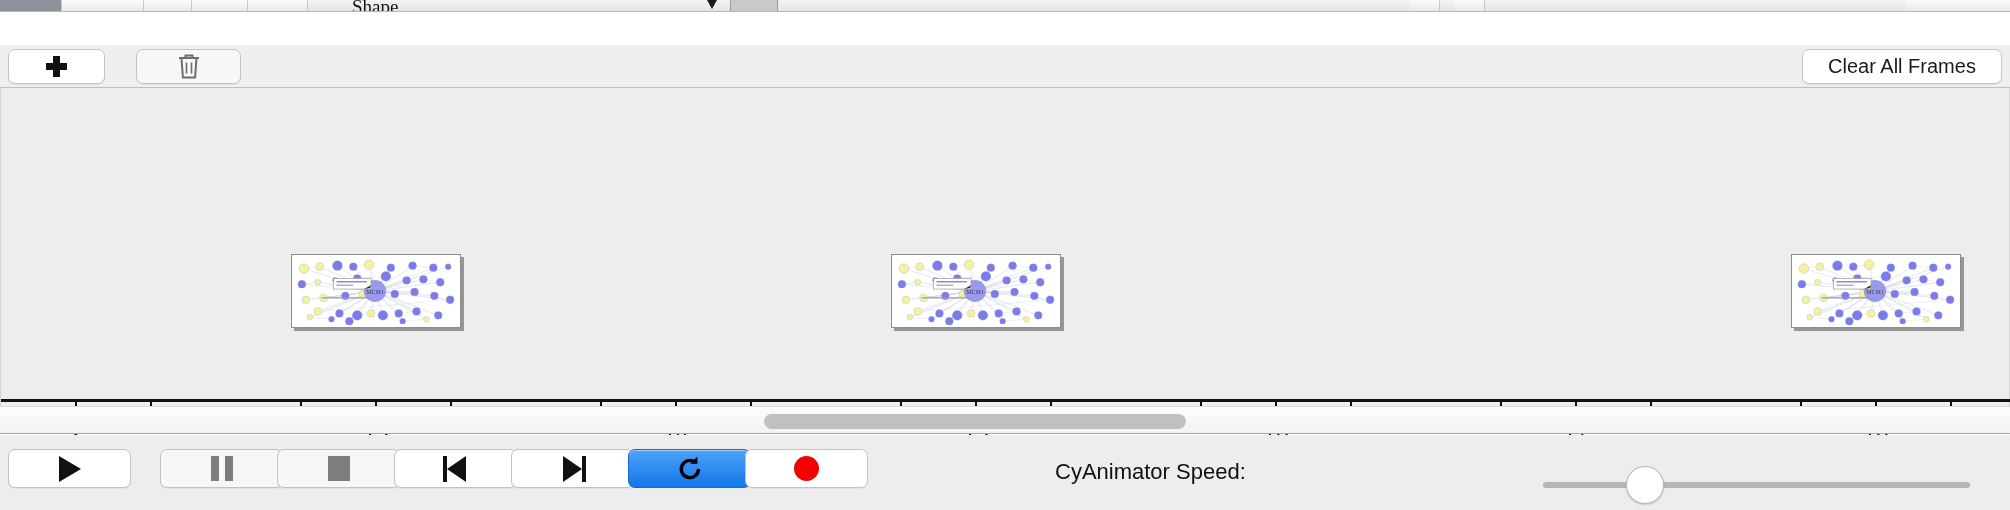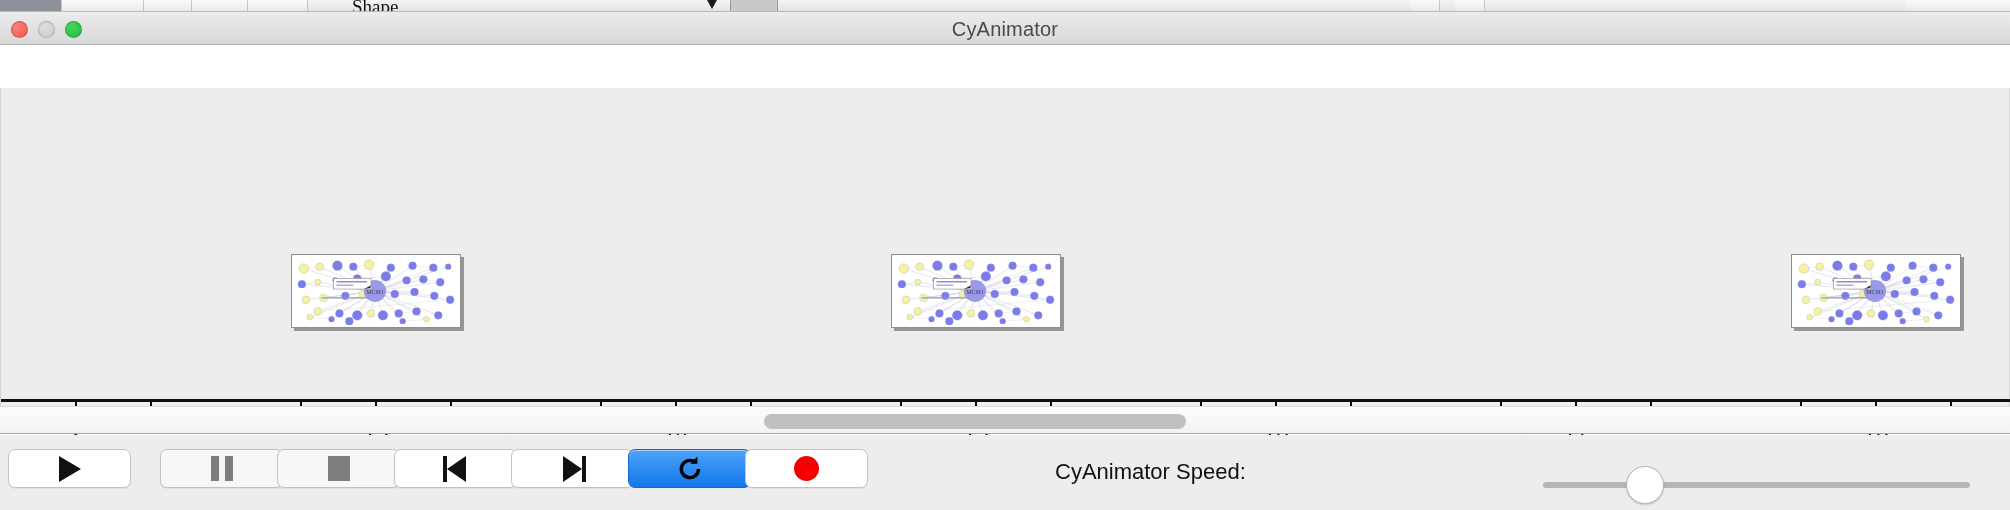--- a/index.html
+++ b/index.html
@@ -198,29 +198,35 @@
     <div class="bg-tab" style="left:192px;width:56px;"></div>
     <div class="bg-tab" style="left:248px;width:60px;"></div>
     <div class="bg-word" style="left:352px;">Shape</div>
     <div class="bg-mark" style="left:707px;"></div>
     <div class="bg-chip" style="left:730px;width:48px;"></div>
     <div class="bg-tab" style="left:1410px;width:30px;"></div>
     <div class="bg-tab" style="left:1455px;width:30px;"></div>
     <div class="bg-tab" style="left:1905px;width:105px;border:0;"></div>
   </div>
 
-  <div class="titlebar">
-    <div class="traffic">
-      <div class="light red"></div>
-      <div class="light yellow"></div>
-      <div class="light green"></div>
-    </div>
-    <div class="window-title">CyAnimator</div>
+
+  <div class="toolbar">
+    <div class="tbtn" id="add-frame-button">
+      <span class="plus"></span>
+    </div>
+    <div class="tbtn ghost" id="delete-frame-button">
+      <svg width="24" height="27" viewBox="0 0 24 27">
+        <path d="M2 5h20" stroke="#6e6e6e" stroke-width="2" fill="none"></path>
+        <path d="M8.5 5V2.5h7V5" stroke="#6e6e6e" stroke-width="2" fill="none"></path>
+        <path d="M4.5 5l1.4 19.5h12.2L19.5 5" stroke="#6e6e6e" stroke-width="2" fill="none"></path>
+        <path d="M9.5 9.5v11M14.5 9.5v11" stroke="#6e6e6e" stroke-width="1.6" fill="none"></path>
+      </svg>
+    </div>
+    <div class="tbtn" id="clear-all-frames-button">Clear All Frames</div>
   </div>
-
 
   <div class="timeline">
     <div id="frames-layer">
         <div class="frame" style="left: 290px;">
           <svg viewBox="0 0 170 74" preserveAspectRatio="none">
             <rect x="0" y="0" width="170" height="74" fill="#ffffff"></rect>
             <line x1="84" y1="37" x2="12" y2="14" stroke="#c9c9d8" stroke-width=".5"></line>
             <line x1="84" y1="37" x2="28" y2="12" stroke="#c9c9d8" stroke-width=".5"></line>
             <line x1="84" y1="37" x2="46" y2="11" stroke="#c9c9d8" stroke-width=".5"></line>
             <line x1="84" y1="37" x2="62" y2="12" stroke="#c9c9d8" stroke-width=".5"></line>

